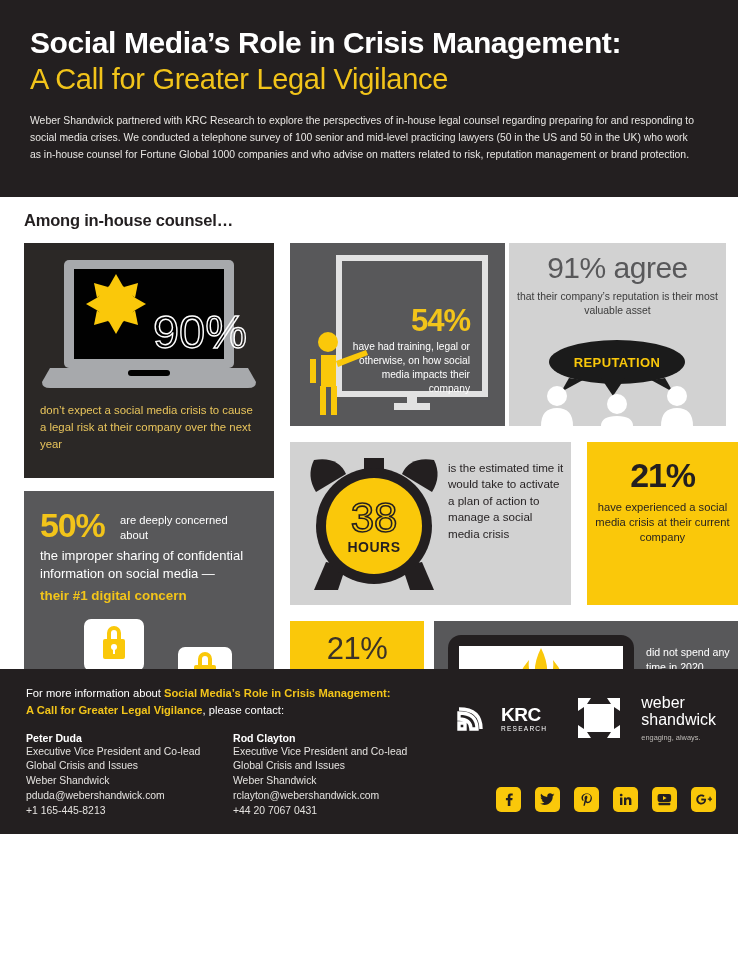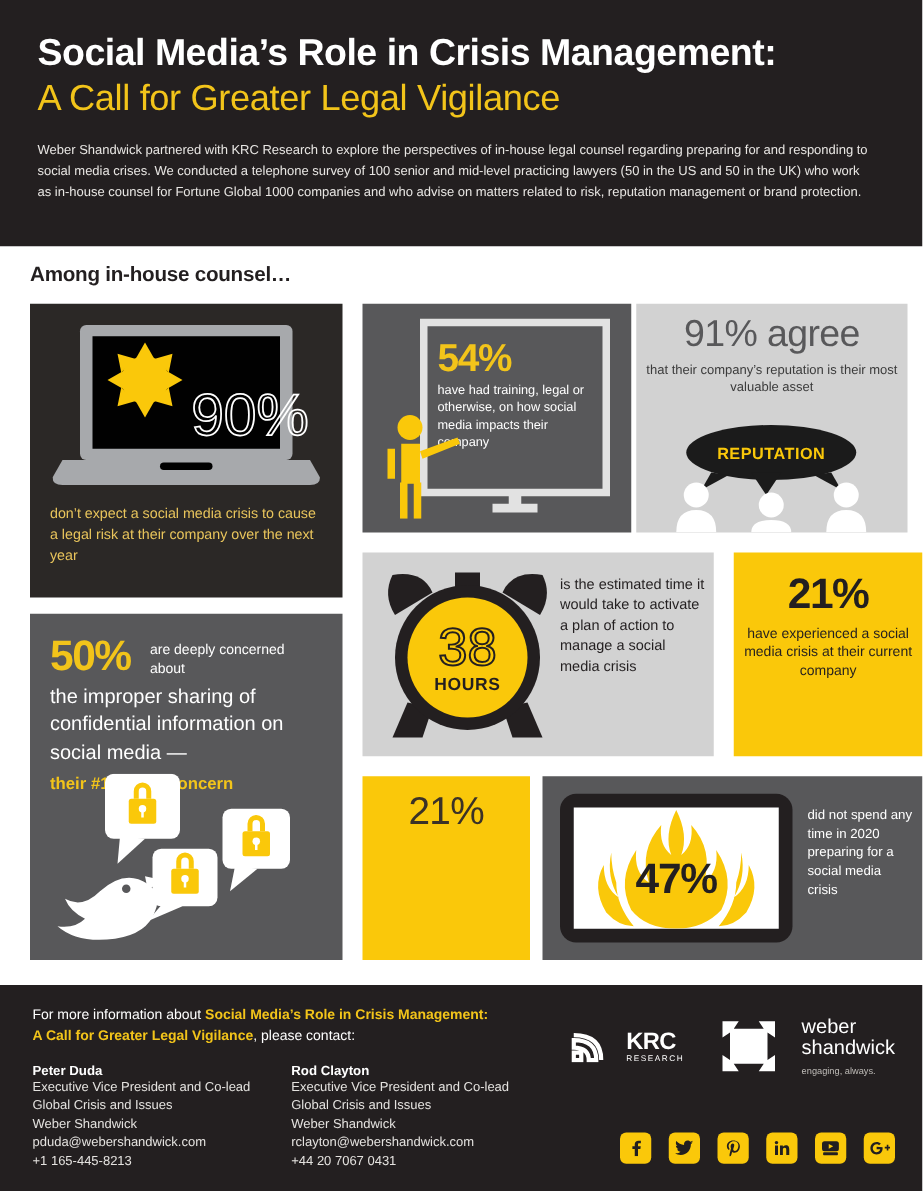--- a/index.html
+++ b/index.html
@@ -38,21 +38,21 @@
     color: #e8e6e3;
     font-size: 10.4px;
     line-height: 1.62;
     margin-top: 17px;
     max-width: 670px;
   }
 
   
   .main {
     padding: 14px 24px 8px 24px;
-    height: 591px;
+    height: 472px;
     position: relative;
   }
   .section-head {
     color: #231f20;
     font-size: 16.5px;
     font-weight: bold;
     letter-spacing: -0.2px;
     margin-bottom: 13px;
   }
   .grid { position: relative; height: 525px; }
@@ -73,21 +73,21 @@
   .c-54 {
     left: 266px; top: 0; width: 215px; height: 183px;
     background: #58585a;
   }
   .board {
     position: absolute; left: 46px; top: 12px;
     width: 152px; height: 142px;
     border: 6px solid #e2e2e2;
     background: #58585a;
   }
-  .board-inner { padding: 10px 12px 0 8px; text-align: left; }
+  .board-inner { padding: 10px 12px 0 8px; text-align: right; margin-top: 34px; }
   .big-54 {
     color: #f2c41a; font-size: 31px; font-weight: bold;
     letter-spacing: -1px; line-height: 1;
   }
   .txt-54 {
     color: #ffffff; font-size: 10.2px; line-height: 1.38; margin-top: 4px;
   }
   .board-stand {
     position: absolute; left: 104px; top: 160px; width: 36px; height: 7px;
     background: #e2e2e2;
@@ -141,21 +141,21 @@
   }
   .big-50 {
     color: #f2c41a; font-size: 34px; font-weight: bold;
     letter-spacing: -1.2px; float: left; line-height: 0.95;
   }
   .txt-50a {
     color: #ffffff; font-size: 11.2px; line-height: 1.34;
     margin-left: 80px; padding-top: 4px;
   }
   .txt-50b {
-    color: #ffffff; font-size: 16px; line-height: 1.4; clear: both; padding-top: 4px;
+    color: #ffffff; font-size: 13px; line-height: 1.4; clear: both; padding-top: 4px;
   }
   .txt-50c {
     color: #f2c41a; font-size: 13.4px; font-weight: bold; margin-top: 5px;
   }
 
   
   .c-21b {
     left: 266px; top: 378px; width: 134px; height: 147px;
     background: #fac80a; text-align: center; padding-top: 10px;
   }

